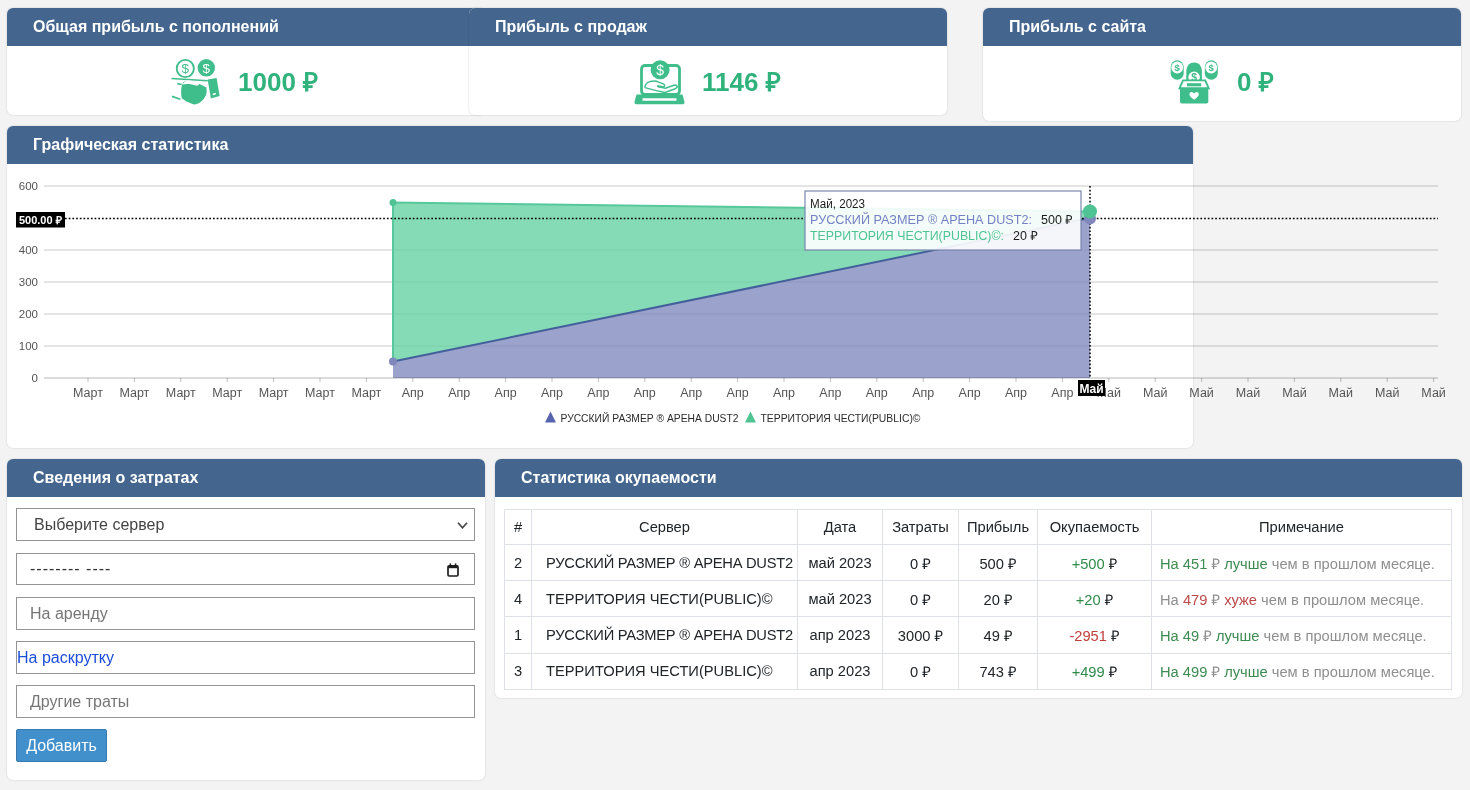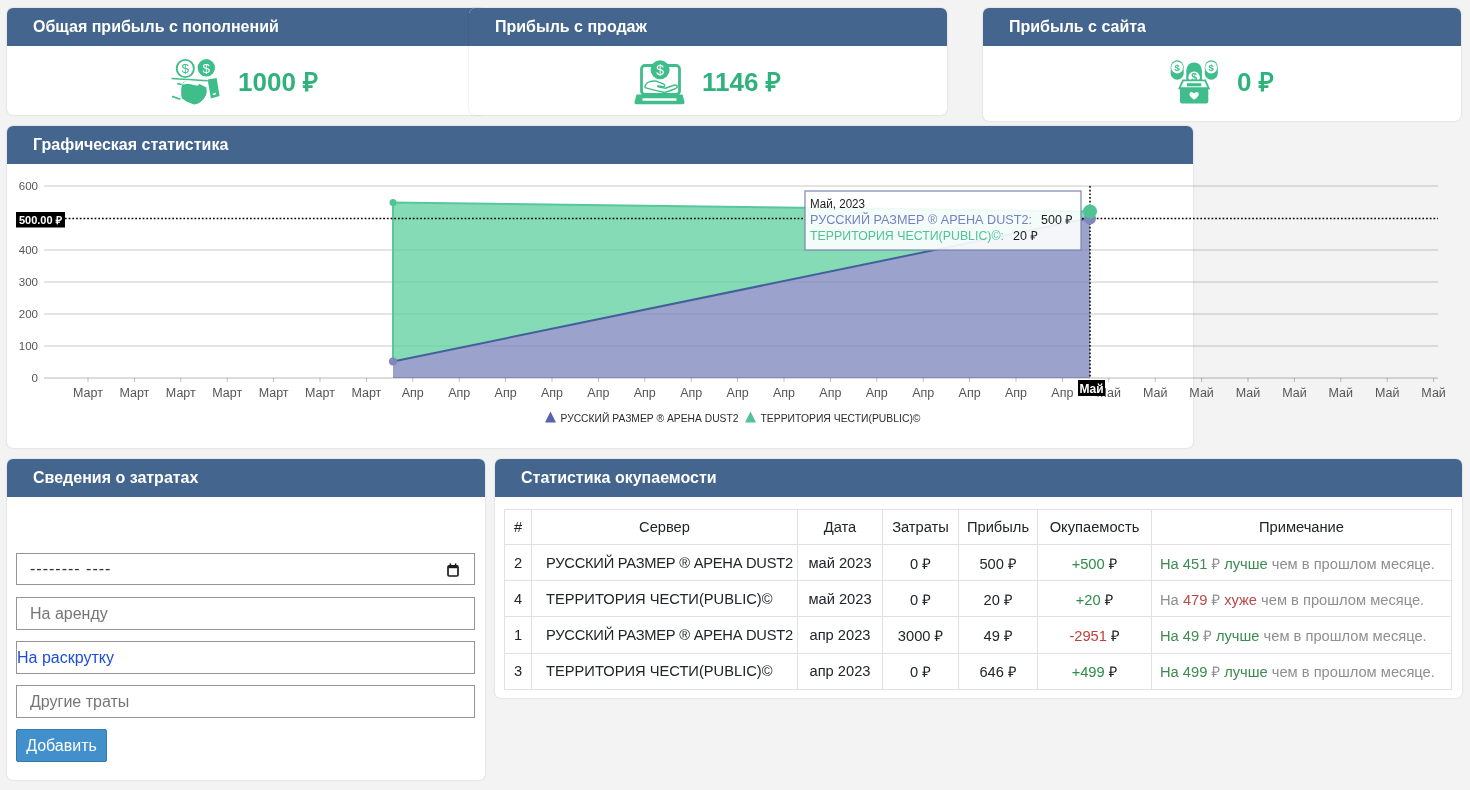--- a/index.html
+++ b/index.html
@@ -172,20 +172,25 @@
         <text x="1006" y="76" font-size="12.5" fill="#1a1a1a">20 ₽</text>
 <polygon points="538,258.5 543.5,247.5 549,258.5" fill="#5663ae"></polygon>
 <text x="553.5" y="257.5" font-size="11.5" fill="#2b2b2b" textLength="178" lengthAdjust="spacingAndGlyphs">РУССКИЙ РАЗМЕР ® АРЕНА DUST2</text>
 <polygon points="738,258.5 743.5,247.5 749,258.5" fill="#4fc394"></polygon>
 <text x="753.5" y="257.5" font-size="11.5" fill="#2b2b2b" textLength="160" lengthAdjust="spacingAndGlyphs">ТЕРРИТОРИЯ ЧЕСТИ(PUBLIC)©</text>
 </svg>
   </div>
 
   <div class="card" style="left:7px; top:459px; width:478px; height:321px;">
     <div class="chead">Сведения о затратах</div>
+    <div class="inp" style="top:49px; line-height:31px; padding-left:17px;">Выберите сервер
+      <svg style="position:absolute; right:6px; top:13px;" width="11" height="7" viewBox="0 0 11 7">
+          <path d="M1 0.8 L5.5 5.8 L10 0.8" fill="none" stroke="#484848" stroke-width="1.7"></path>
+        </svg>
+    </div>
     <div class="inp" style="top:94px; height:32px; line-height:30px; padding-left:13px; color:#333; letter-spacing:1px;">-------- ----
       <svg style="position:absolute; right:15px; top:8.5px;" width="12" height="14" viewBox="0 0 12 14">
           <rect x="1" y="2.8" width="10" height="10.2" rx="1.2" fill="none" stroke="#1d1d1d" stroke-width="1.7"></rect>
           <rect x="1.4" y="2.8" width="9.2" height="2.4" fill="#1d1d1d"></rect>
           <line x1="3.4" y1="0.4" x2="3.4" y2="2.4" stroke="#1d1d1d" stroke-width="1.5"></line>
           <line x1="8.6" y1="0.4" x2="8.6" y2="2.4" stroke="#1d1d1d" stroke-width="1.5"></line>
         </svg>
     </div>
     <div class="inp" style="top:138px; line-height:31px; padding-left:13px; color:#767676;">На аренду</div>
     <div class="inp" style="top:182px; line-height:31px; padding-left:0; color:#1d4ed8;">На раскрутку</div>
@@ -240,21 +245,21 @@
             <td>3000 ₽</td>
             <td>49 ₽</td>
             <td><span class="red">-2951</span> ₽</td>
             <td class="lft note"><span class="gn">На 49</span> <span class="gy">₽</span> <span class="gn">лучше</span> <span class="gy">чем в прошлом месяце.</span></td>
           </tr>
       <tr>
             <td>3</td>
             <td class="lft">ТЕРРИТОРИЯ ЧЕСТИ(PUBLIC)©</td>
             <td>апр 2023</td>
             <td>0 ₽</td>
-            <td>646 ₽</td>
+            <td>743 ₽</td>
             <td><span class="grn">+499</span> ₽</td>
             <td class="lft note"><span class="gn">На 499</span> <span class="gy">₽</span> <span class="gn">лучше</span> <span class="gy">чем в прошлом месяце.</span></td>
           </tr>
     </tbody>
       </table>
   </div>
 
 </div>
 <style>
 #stat td { border:1px solid #dee2e6; height:36.2px; text-align:center; padding:0 4px; font-weight:normal; white-space:nowrap; overflow:hidden; }

